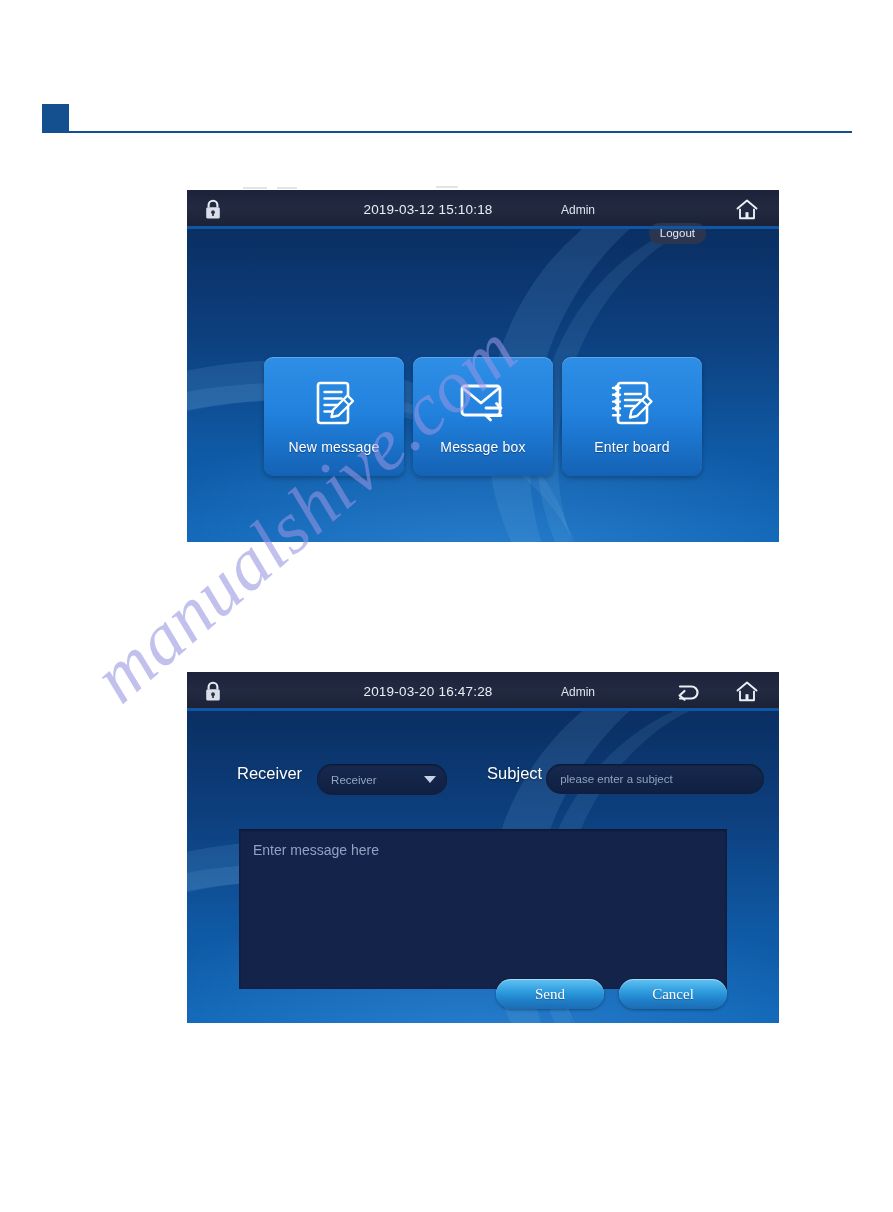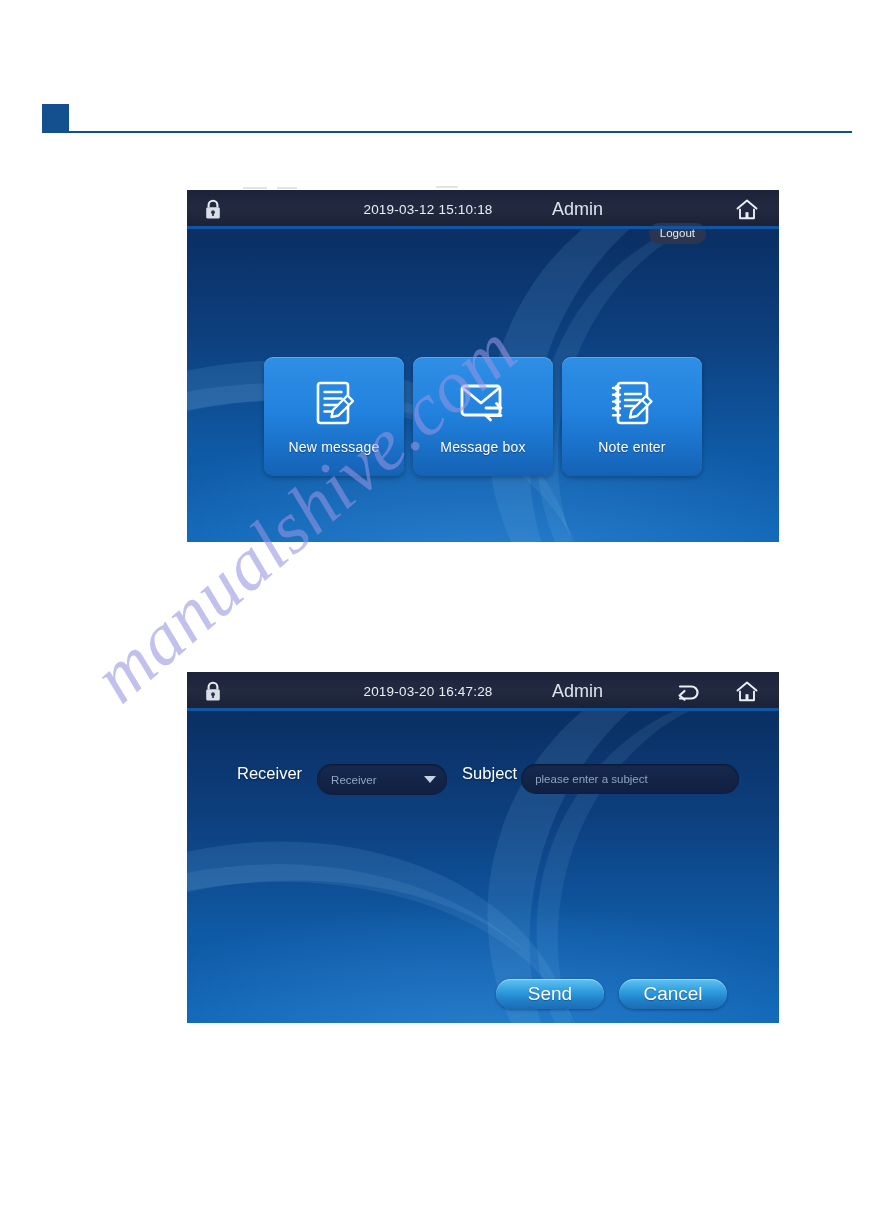--- a/index.html
+++ b/index.html
@@ -94,23 +94,23 @@
     position: absolute;
     left: 0; right: 0;
     text-align: center;
     color: #e9edf4;
     font-size: 13.5px;
     letter-spacing: 0.2px;
     transform: translateX(-55px);
   }
   .sb-user {
     position: absolute;
-    right: 176px;
+    right: 184px;
     color: #dfe5ee;
-    font-size: 18px;
+    font-size: 12px;
   }
   .sb-logout {
     position: absolute;
     right: 73px;
     top: 7px;
     padding: 3px 11px 4px;
     border-radius: 10px;
     background: #2c3550;
     color: #e3e8f1;
     font-size: 11.5px;
@@ -231,21 +231,21 @@
     display: flex;
     align-items: flex-start;
     z-index: 3;
   }
   .field-label {
     color: #ffffff;
     font-size: 16.5px;
     text-shadow: 0 1px 2px rgba(0,0,0,0.4);
   }
   .label-receiver { margin-left: 50px; }
-  .label-subject { margin-left: 15px; }
+  .label-subject { margin-left: 40px; }
   .select-receiver {
     margin-left: 15px;
     width: 130px;
     height: 31px;
     border-radius: 15px;
     background: linear-gradient(180deg, #15284f 0%, #122murder 0%, #0f2247 100%);
     background: linear-gradient(180deg, #16294f 0%, #101f41 100%);
     box-shadow: inset 0 1px 2px rgba(0,0,0,0.5);
     display: flex;
     align-items: center;
@@ -306,22 +306,23 @@
   .pill-btn {
     width: 108px;
     height: 30px;
     border-radius: 15px;
     background: linear-gradient(180deg, #63c2f2 0%, #2f9ee0 40%, #1f7fc8 72%, #1c6cb4 100%);
     box-shadow: 0 1px 3px rgba(0,0,0,0.35), inset 0 1px 0 rgba(255,255,255,0.4);
     display: flex;
     align-items: center;
     justify-content: center;
     color: #ffffff;
-    font-size: 19px;
+    font-size: 15px;
     text-shadow: 0 1px 1px rgba(0,0,0,0.3);
+    font-family: Liberation Serif, serif;
   }
 
   
   .artifact {
     position: absolute;
     background: rgba(200,206,218,0.55);
     height: 2px;
     z-index: 11;
   }
 </style>
@@ -399,21 +400,21 @@
             <rect x="13" y="7" width="29" height="40" rx="2.5" fill="none" stroke="#ffffff" stroke-width="2.6"></rect>
             <path d="M15 12H8m7 6.8H8m7 6.8H8m7 6.8H8m7 6.8H8" stroke="#ffffff" stroke-width="2.4" stroke-linecap="round"></path>
             <path d="M12 9.5a3 3 0 0 0 0 5m0 1.8a3 3 0 0 0 0 5m0 1.8a3 3 0 0 0 0 5m0 1.8a3 3 0 0 0 0 5" fill="none" stroke="#ffffff" stroke-width="2.2"></path>
             <line x1="20" y1="18" x2="36" y2="18" stroke="#ffffff" stroke-width="2.4" stroke-linecap="round"></line>
             <line x1="20" y1="24" x2="36" y2="24" stroke="#ffffff" stroke-width="2.4" stroke-linecap="round"></line>
             <line x1="20" y1="30" x2="31" y2="30" stroke="#ffffff" stroke-width="2.4" stroke-linecap="round"></line>
             <path d="M41 20 46.5 25.5 32 40l-7 1.5 1.5-7z" fill="#2181dd" stroke="#ffffff" stroke-width="2.4" stroke-linejoin="round"></path>
             <line x1="37" y1="24" x2="42.5" y2="29.5" stroke="#ffffff" stroke-width="2"></line>
           </svg>
         </div>
-        <div class="tile-label">Note enter</div>
+        <div class="tile-label">Enter board</div>
       </div>
 
     </div>
   </div>
 </div>
 
 <div class="device device-2">
 
   <div class="statusbar">
     <span class="sb-lock">
@@ -452,20 +453,23 @@
       <div class="select-receiver">
         <span class="select-value">Receiver</span>
         <span class="caret"></span>
       </div>
       <span class="field-label label-subject">Subject</span>
       <div class="input-subject">
         <span class="input-placeholder">please enter a subject</span>
       </div>
     </div>
 
+    <div class="message-area">
+      <span class="message-placeholder">Enter message here</span>
+    </div>
 
     <div class="button-row">
       <div class="pill-btn">Send</div>
       <div class="pill-btn">Cancel</div>
     </div>
   </div>
 </div>
 
 <div class="watermark">
   <div class="watermark-text">manualshive.com</div>

